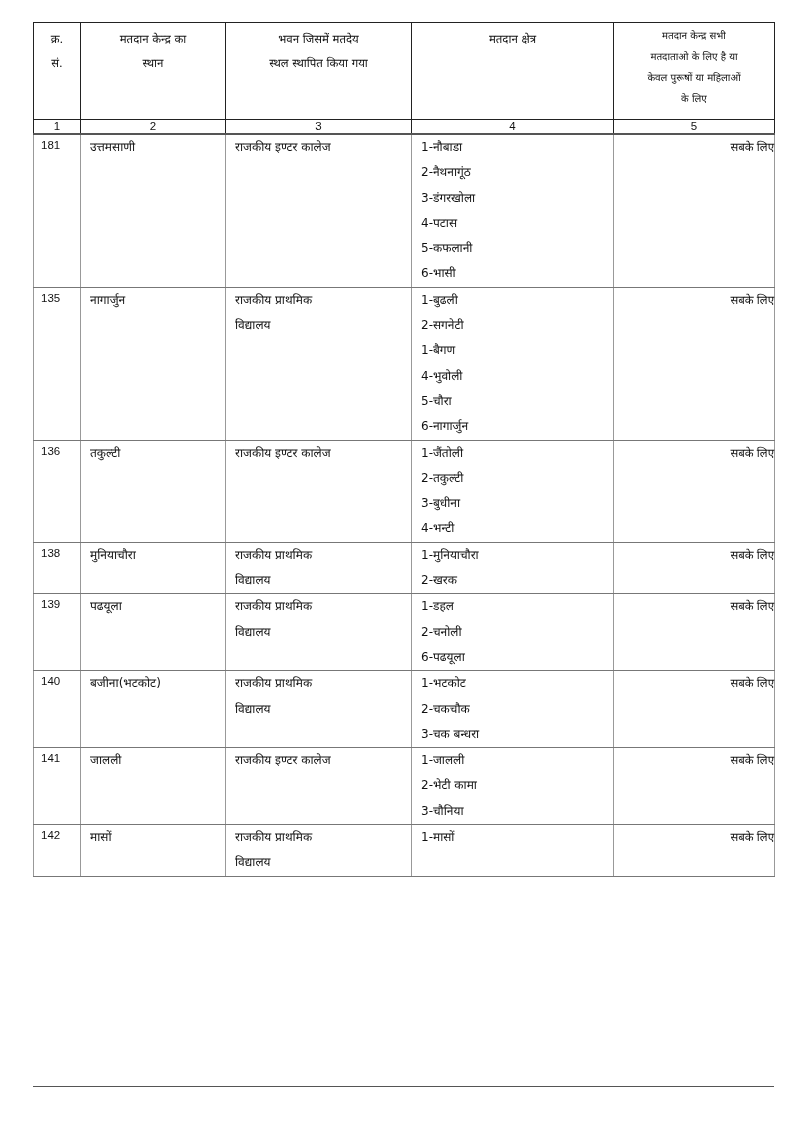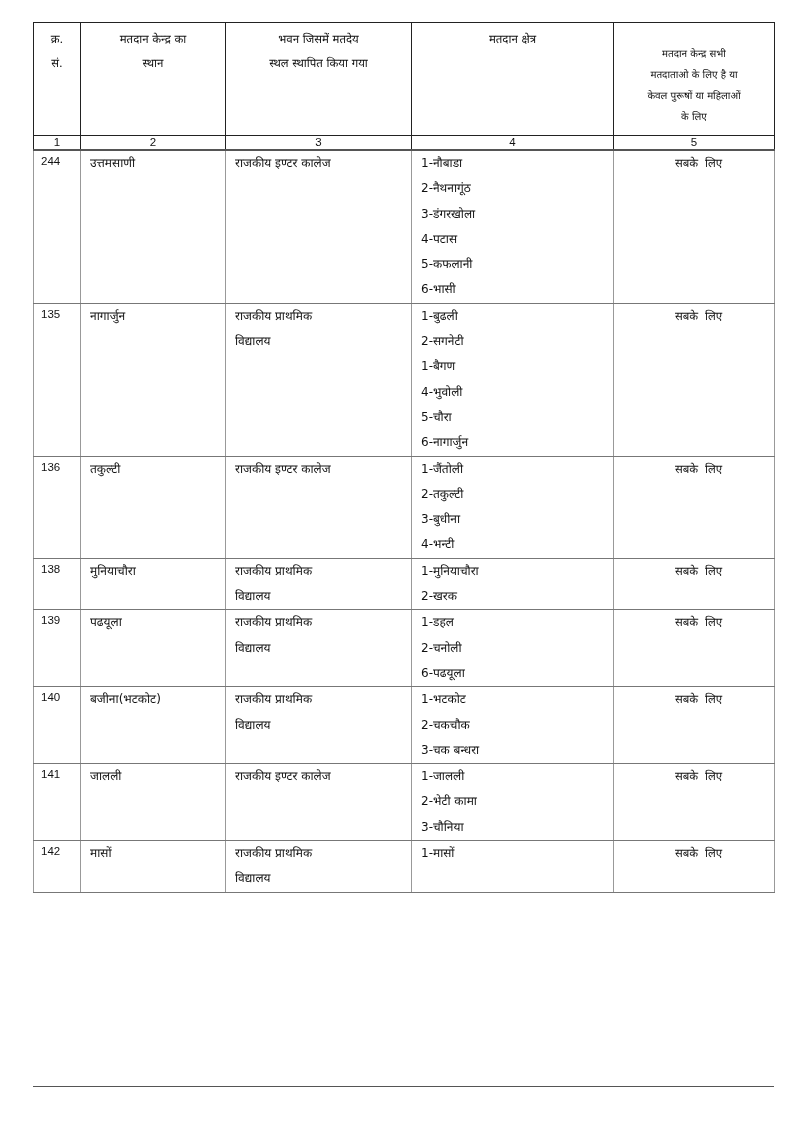--- a/index.html
+++ b/index.html
@@ -8,27 +8,27 @@
   .page { position: absolute; left: 0; top: 0; width: 800px; height: 1130px; }
   table.doc { position: absolute; left: 33px; top: 22px; border-collapse: collapse; table-layout: fixed; width: 741px; }
   table.doc col.c1 { width: 47px; }
   table.doc col.c2 { width: 145px; }
   table.doc col.c3 { width: 186px; }
   table.doc col.c4 { width: 202px; }
   table.doc col.c5 { width: 161px; }
   thead th { border: 1.5px solid #222; font-weight: normal; vertical-align: top; text-align: center;
              font-family: "DejaVu Serif", serif; font-size: 11.5px; line-height: 24px; padding: 4px 2px 0 2px; }
   thead tr.hdr th { height: 92px; }
-  thead th.small { font-size: 10px; line-height: 21px; padding-top: 20px; }
+  thead th.small { font-size: 10px; line-height: 21px; padding-top: 2px; }
   thead tr.nums th { font-family: "Liberation Sans", sans-serif; font-size: 11.5px; line-height: 13px; height: 13px; padding: 0; }
   tbody td { border-left: 1px solid #999; border-right: 1px solid #999; border-bottom: 1.5px solid #777;
              vertical-align: top; padding: 0 0 0 9px; font-size: 12px; line-height: 25.3px; }
   tbody tr:first-child td { border-top: 2px solid #555; }
   tbody td.sn { font-family: "Liberation Sans", sans-serif; font-size: 11.5px; line-height: 14px; padding: 3px 0 0 7px; }
-  tbody td.cl { font-family: Liberation Mono, monospace; font-size: 11.5px; text-align: center; }
+  tbody td.cl { font-family: Liberation Sans, sans-serif; font-size: 11.5px; text-align: right; }
   tbody tr.last td { border-bottom: none; }
   .area { display: block; white-space: nowrap; }
   .footer-rule { position: absolute; left: 33px; top: 1086px; width: 741px; height: 0; border-top: 1px solid #555; }
 </style>
 </head>
 <body>
 
 <div class="page">
   <table class="doc">
     <colgroup>
@@ -65,21 +65,21 @@
       <tr class="nums">
         <th>1</th>
         <th>2</th>
         <th>3</th>
         <th>4</th>
         <th>5</th>
       </tr>
     </thead>
     <tbody id="tbody">
         <tr>
-          <td class="sn">244</td>
+          <td class="sn">181</td>
           <td>उत्तमसाणी</td>
           <td>राजकीय इण्टर कालेज</td>
           <td>
             <span class="area">1-नौबाडा</span>
             <span class="area">2-नैथनागूंठ</span>
             <span class="area">3-डंगरखोला</span>
             <span class="area">4-पटास</span>
             <span class="area">5-कफलानी</span>
             <span class="area">6-भासी</span>
           </td>

